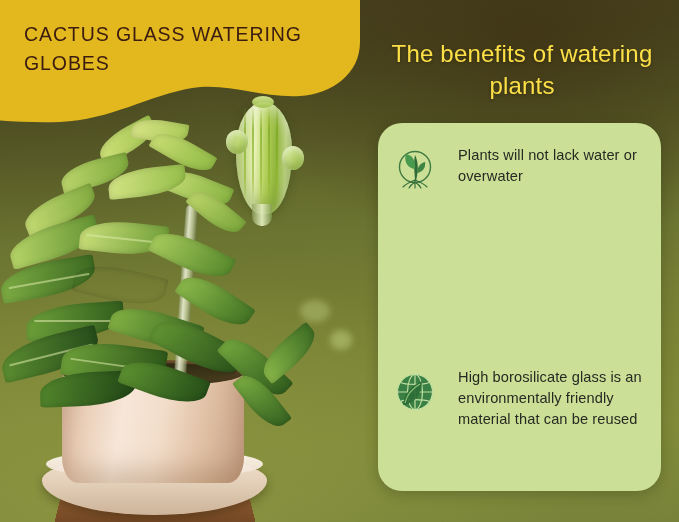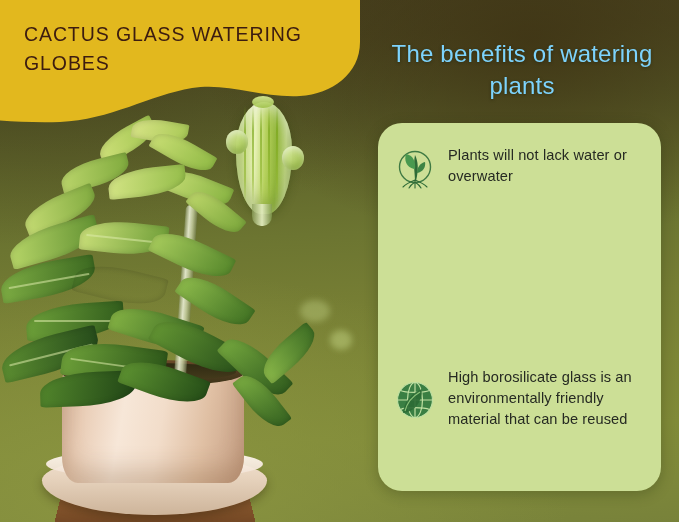--- a/index.html
+++ b/index.html
@@ -205,21 +205,21 @@
     filter: blur(3px);
   }
 
   
   .benefits-heading {
     position: absolute;
     left: 372px;
     top: 38px;
     width: 300px;
     text-align: center;
-    color: #7dd3fc;
+    color: #fde047;
     font-size: 24px;
     line-height: 32px;
     letter-spacing: .2px;
     text-shadow: 0 1px 3px rgba(30,30,10,0.5);
   }
 
   .benefits-card {
     position: absolute;
     left: 378px;
     top: 123px;
@@ -229,25 +229,25 @@
     border-radius: 24px;
     box-shadow: 0 3px 14px rgba(30,40,10,0.28);
   }
 
   .benefit {
     position: absolute;
     left: 14px;
     width: 258px;
     display: flex;
     align-items: flex-start;
-    gap: 10px;
+    gap: 20px;
   }
   .b1 { top: 20px; }
   .b2 { top: 128px; }
-  .b3 { top: 242px; align-items: center; }
+  .b3 { top: 242px; }
 
   .benefit-icon {
     flex: 0 0 46px;
     width: 46px;
     height: 46px;
     margin-top: 4px;
   }
   .benefit-text {
     color: #262a22;
     font-size: 14.6px;

